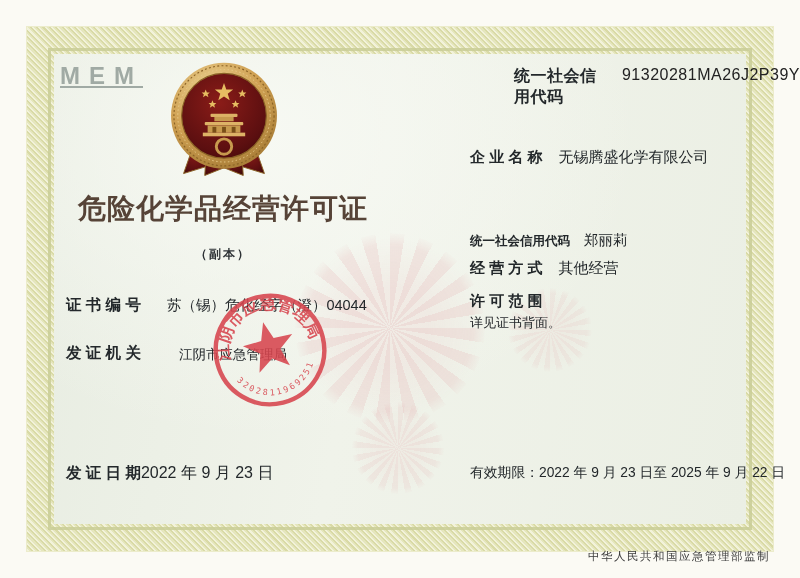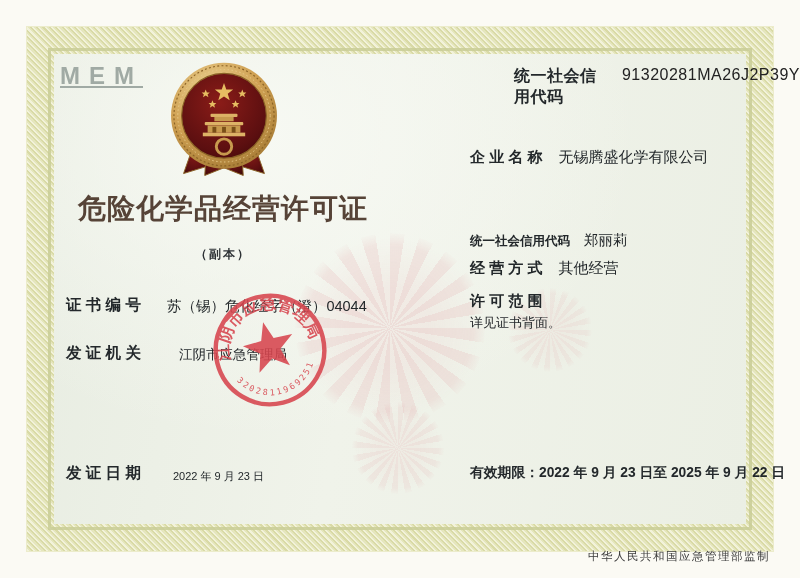--- a/index.html
+++ b/index.html
@@ -51,47 +51,47 @@
   .credit-row .lbl{font-weight:bold;letter-spacing:.5px;}
   .credit-row .val{margin-left:18px;letter-spacing:.5px;color:#222;}
 
   .title-block{left:58px;top:190px;width:330px;text-align:center;}
   .cert-title{
     font-family:"Liberation Serif","DejaVu Serif",serif;
     font-size:28px;font-weight:bold;color:#564337;letter-spacing:1px;white-space:nowrap;
   }
   .cert-subtitle{margin-top:18px;font-size:12px;font-weight:600;letter-spacing:2px;color:#2c3134;}
 
-  .lrow{display:flex;align-items:flex-end;font-size:14.5px;}
+  .lrow{display:flex;align-items:center;font-size:14.5px;}
   .lrow .lbl{font-weight:bold;font-size:15.5px;white-space:nowrap;}
   .row-certno{left:66px;top:295px;}
   .row-certno .val{margin-left:26px;font-size:14.5px;white-space:nowrap;}
   .row-issuer{left:66px;top:343px;}
   .row-issuer .val{margin-left:38px;font-size:13.5px;margin-top:2px;white-space:nowrap;}
   .row-issuedate{left:66px;top:463px;}
-  .row-issuedate .val{margin-left:32px;font-size:11px;white-space:nowrap;}
+  .row-issuedate .val{font-size:16px;white-space:nowrap;}
 
   .rrow{display:flex;align-items:flex-start;font-size:15px;}
   .rrow .lbl{font-weight:bold;white-space:nowrap;}
   .row-company{left:470px;top:148px;}
   .row-company .val{margin-left:16px;white-space:nowrap;}
   .row-address{left:470px;top:186px;}
   .row-address .val{margin-left:16px;line-height:23px;}
   .row-legal{left:470px;top:231px;}
   .row-legal .lbl{font-size:12.5px;padding-top:2px;}
   .row-legal .val{margin-left:14px;font-size:14.5px;}
   .row-mode{left:470px;top:259px;}
   .row-mode .val{margin-left:16px;}
   .row-scope{left:470px;top:292px;}
   .scope-note{left:470px;top:314px;font-size:13px;color:#26292c;}
   .reminder{
     left:470px;top:351px;width:302px;font-size:13.2px;line-height:1.46;
     color:#222;text-align:justify;
   }
-  .validity{left:470px;top:464px;font-size:13.8px;font-weight:bold;white-space:nowrap;}
+  .validity{left:470px;top:464px;font-size:13.8px;font-weight:normal;white-space:nowrap;}
 
   .footer{
     right:30px;top:549px;font-size:11.5px;color:#3b3b3b;letter-spacing:1.5px;
   }
 
   .emblem{left:166px;top:58px;}
   .stamp{left:196px;top:276px;opacity:.88;}
 </style>
 </head>
 <body>

